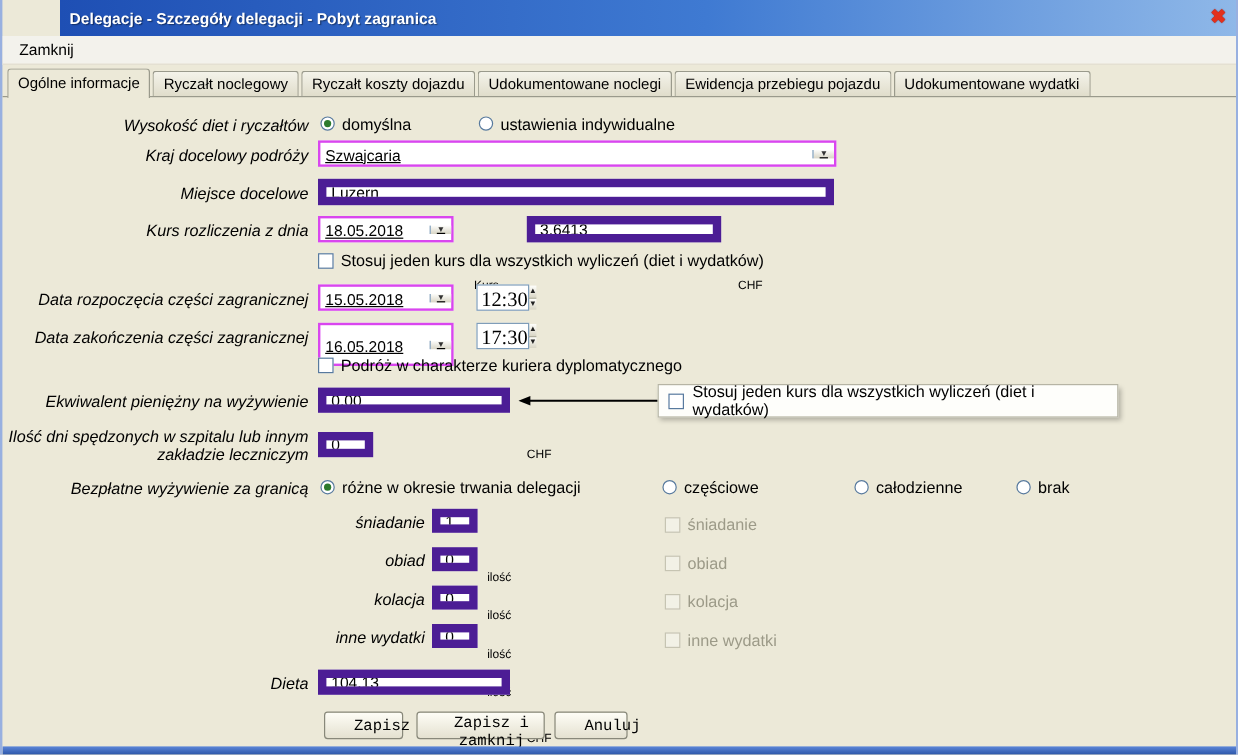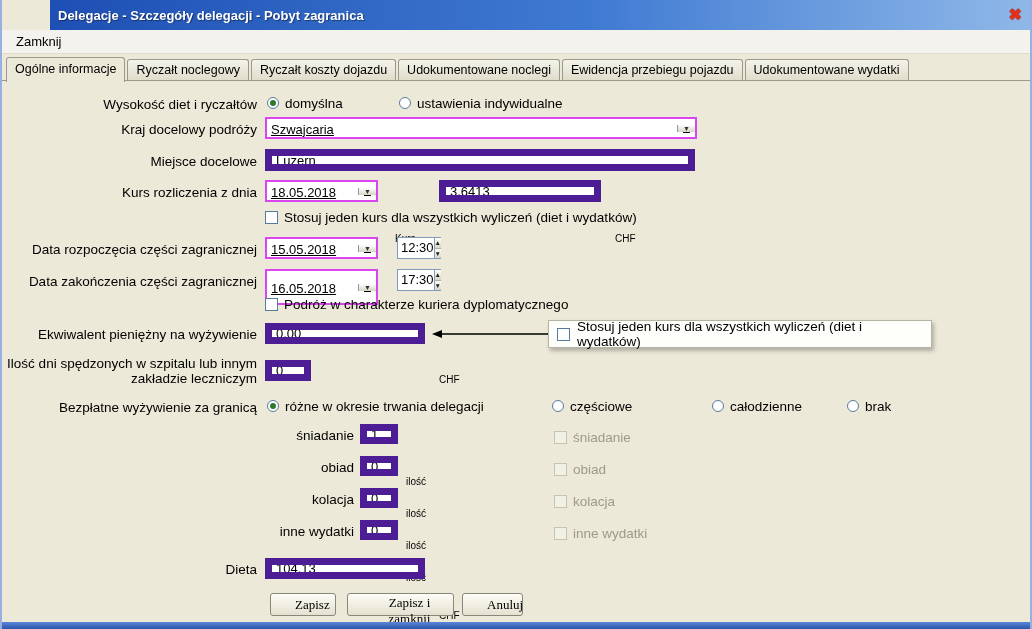--- a/index.html
+++ b/index.html
@@ -16,46 +16,46 @@
   .menubar{position:absolute;left:0;right:0;top:30px;height:24px;background:#f3f2ec;
     border-bottom:1px solid #e0ddcc;display:flex;align-items:center;padding-left:8px;box-sizing:border-box;}
   .menuitem{font-size:13px;padding:2px 6px;cursor:default;}
   .tabline{position:absolute;left:0;right:0;top:80px;height:1px;background:#9a9a8c;z-index:1;}
   .tabstrip{position:absolute;left:0;right:0;top:54px;height:26px;display:flex;align-items:flex-end;
     gap:2px;padding-left:4px;box-sizing:border-box;z-index:2;}
   .tab{border:1px solid #9a9a8c;border-bottom:none;border-radius:3px 3px 0 0;
     background:linear-gradient(180deg,#f4f3ea,#e0ddcb);padding:0 8px;height:20px;line-height:20px;
     font-size:12.5px;white-space:nowrap;cursor:default;}
   .tab.active{height:24px;line-height:22px;margin-bottom:-2px;background:#ece9d8;z-index:3;position:relative;}
-  .lbl{position:absolute;left:0;width:255px;text-align:right;font-size:13.5px;line-height:16px;}
+  .lbl{position:absolute;left:0;width:255px;text-align:right;font-size:13.5px;line-height:16px;font-style:italic;}
   .txt{position:absolute;font-size:10px;line-height:16px;white-space:nowrap;margin-top:46px;}
   .input{position:absolute;border:7px solid #4c1d95;background:#fff;font-size:13px;
     padding:1px 4px;font-family:inherit;box-sizing:border-box;color:#000;}
   .combo{position:absolute;border:2px solid #d946ef;background:#fff;box-sizing:border-box;
     display:flex;align-items:center;text-decoration:underline;}
   .combo .cv{flex:1;font-size:13px;padding:2px 0 0 4px;white-space:nowrap;overflow:hidden;}
   .combo .cbtn{width:17px;background:linear-gradient(180deg,#fdfdfb,#d8d5c5);border-left:1px solid #7f9db9;
     display:flex;align-items:center;justify-content:center;font-size:7px;color:#333;cursor:default;}
   .spin{position:absolute;border:1px solid #7f9db9;background:#fff;box-sizing:border-box;display:flex;}
-  .spin .sv{flex:1;font-size:13px;padding:2px 0 0 3px;white-space:nowrap;}
+  .spin .sv{flex:1;font-size:17px;padding:2px 0 0 3px;white-space:nowrap;font-family:Liberation Serif, serif;}
   .spin .arr{width:12px;display:flex;flex-direction:column;}
   .spin .arr .a{flex:1;display:flex;align-items:center;justify-content:center;font-size:6.5px;color:#222;
     background:linear-gradient(180deg,#fefefb,#d9d6c6);border-left:1px solid #7f9db9;cursor:default;}
   .spin .arr .a + .a{border-top:1px solid #b0ae9e;}
   .cbx{display:inline-block;width:13px;height:13px;background:#fff;border:1px solid #587a9e;
     box-sizing:border-box;flex:none;}
   .checkrow{position:absolute;display:flex;align-items:center;gap:6px;font-size:13.5px;height:16px;}
   .checkrow.disabled{color:#9c9a88;}
   .checkrow.disabled .cbx{border-color:#c6c4b2;background:#f2f1e6;}
   .radio{position:absolute;display:flex;align-items:center;gap:6px;font-size:13.5px;height:16px;}
   .radio .rdot{width:12px;height:12px;border-radius:50%;background:#fff;border:1px solid #587a9e;
     box-sizing:border-box;position:relative;flex:none;}
   .radio.sel .rdot::after{content:"";position:absolute;left:2px;top:2px;width:6px;height:6px;
     border-radius:50%;background:#2d7a2d;}
-  .btn3d{position:absolute;font-size:13px;font-family:Liberation Serif, serif;color:#000;
+  .btn3d{position:absolute;font-size:13px;font-family:Liberation Mono, monospace;color:#000;
     background:linear-gradient(180deg,#fefdf6,#e4e1d0);border:1px solid #88887a;border-radius:3px;
     cursor:pointer;box-sizing:border-box;padding-left:24px;}
   .hintbox{position:absolute;background:#fefefb;border:1px solid #b6b4a4;
     box-shadow:2px 3px 4px rgba(0,0,0,.25);display:flex;align-items:center;gap:7px;
     padding:0 8px;font-size:13.5px;box-sizing:border-box;z-index:5;}
   .arrow-svg{position:absolute;z-index:4;}
   .bottomstrip{position:absolute;left:0;right:0;bottom:0;height:7px;
     background:linear-gradient(180deg,#5c86d8,#2b55a8);}
 </style>
 </head>

